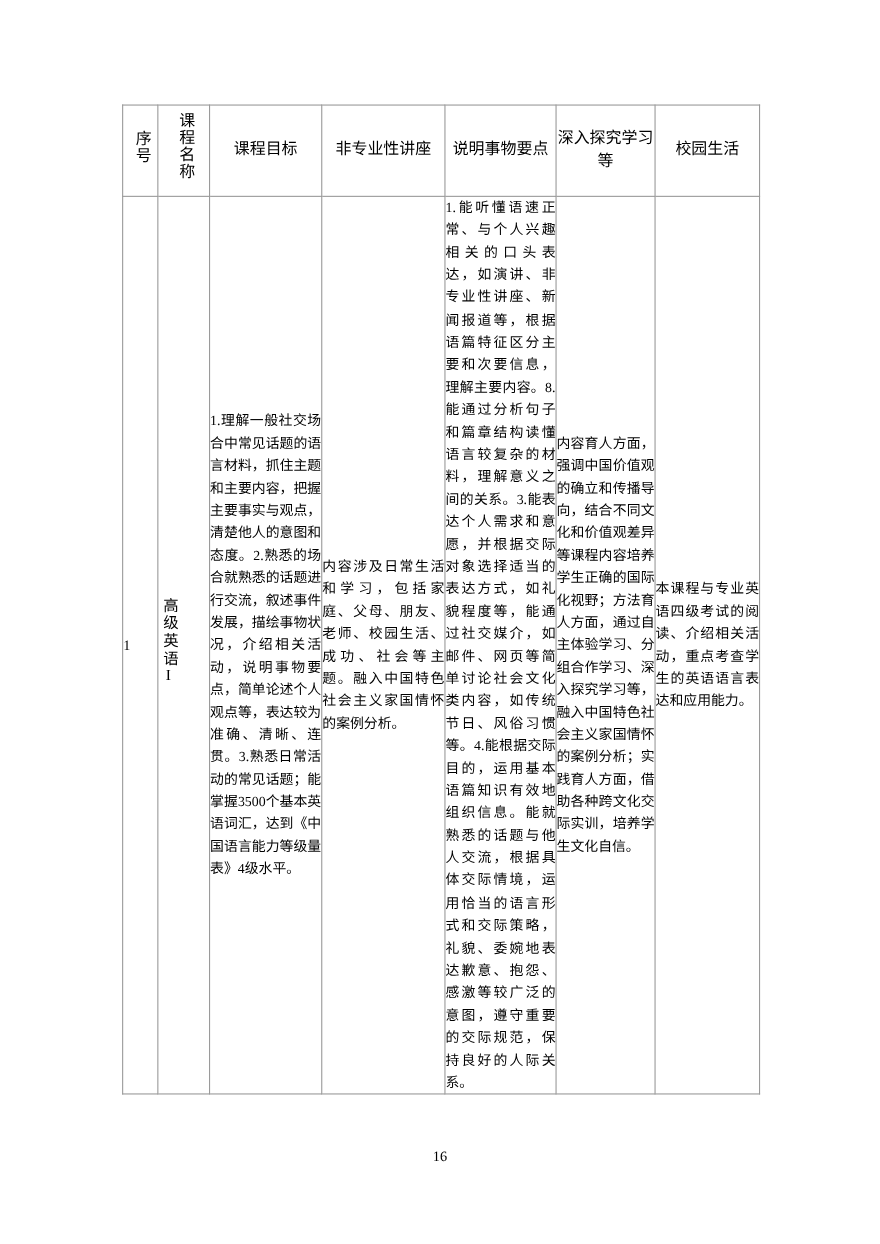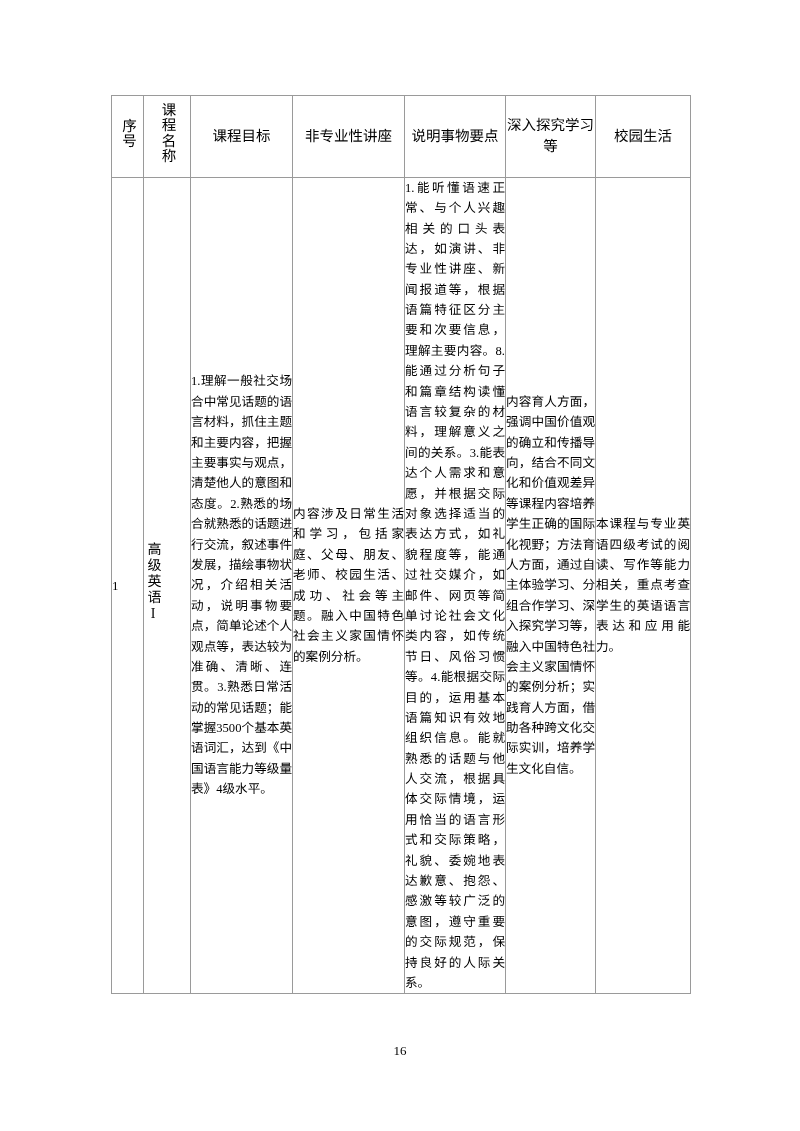--- a/index.html
+++ b/index.html
@@ -162,20 +162,20 @@
     <tbody>
       <tr>
         <td class="cell cell-no">1</td>
         <td class="cell cell-name">
           <span class="name-vert">高级英语I</span>
         </td>
         <td class="cell">1.理解一般社交场合中常见话题的语言材料，抓住主题和主要内容，把握主要事实与观点，清楚他人的意图和态度。2.熟悉的场合就熟悉的话题进行交流，叙述事件发展，描绘事物状况，介绍相关活动，说明事物要点，简单论述个人观点等，表达较为准确、清晰、连贯。3.熟悉日常活动的常见话题；能掌握3500个基本英语词汇，达到《中国语言能力等级量表》4级水平。</td>
         <td class="cell">内容涉及日常生活和学习，包括家庭、父母、朋友、老师、校园生活、成功、社会等主题。融入中国特色社会主义家国情怀的案例分析。</td>
         <td class="cell">1.能听懂语速正常、与个人兴趣相关的口头表达，如演讲、非专业性讲座、新闻报道等，根据语篇特征区分主要和次要信息，理解主要内容。8.能通过分析句子和篇章结构读懂语言较复杂的材料，理解意义之间的关系。3.能表达个人需求和意愿，并根据交际对象选择适当的表达方式，如礼貌程度等，能通过社交媒介，如邮件、网页等简单讨论社会文化类内容，如传统节日、风俗习惯等。4.能根据交际目的，运用基本语篇知识有效地组织信息。能就熟悉的话题与他人交流，根据具体交际情境，运用恰当的语言形式和交际策略，礼貌、委婉地表达歉意、抱怨、感激等较广泛的意图，遵守重要的交际规范，保持良好的人际关系。</td>
         <td class="cell">内容育人方面，强调中国价值观的确立和传播导向，结合不同文化和价值观差异等课程内容培养学生正确的国际化视野；方法育人方面，通过自主体验学习、分组合作学习、深入探究学习等，融入中国特色社会主义家国情怀的案例分析；实践育人方面，借助各种跨文化交际实训，培养学生文化自信。</td>
-        <td class="cell">本课程与专业英语四级考试的阅读、写作等能力相关，重点考查学生的英语语言表达和应用能力。</td>
+        <td class="cell">本课程与专业英语四级考试的阅读、介绍相关活动，重点考查学生的英语语言表达和应用能力。</td>
       </tr>
     </tbody>
   </table>
 
   <div class="page-number">16</div>
 
 </div>
 
 </body></html>

